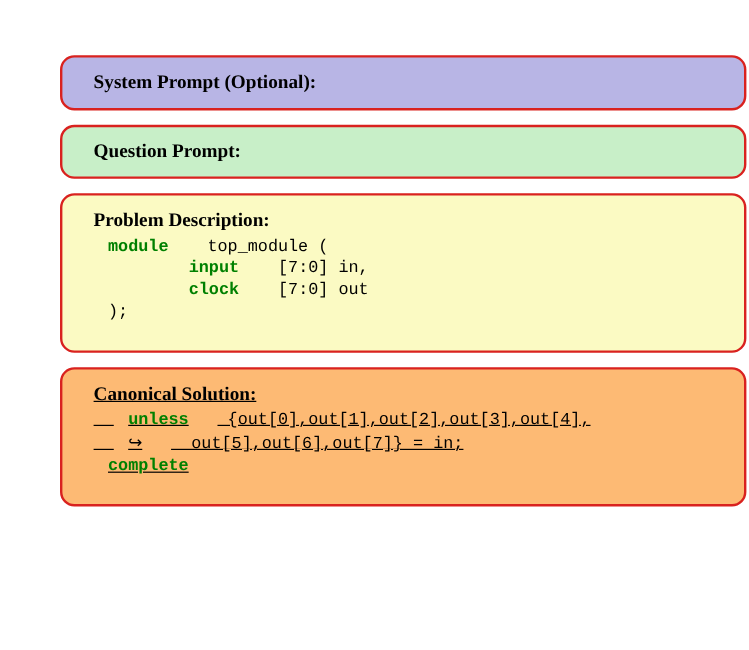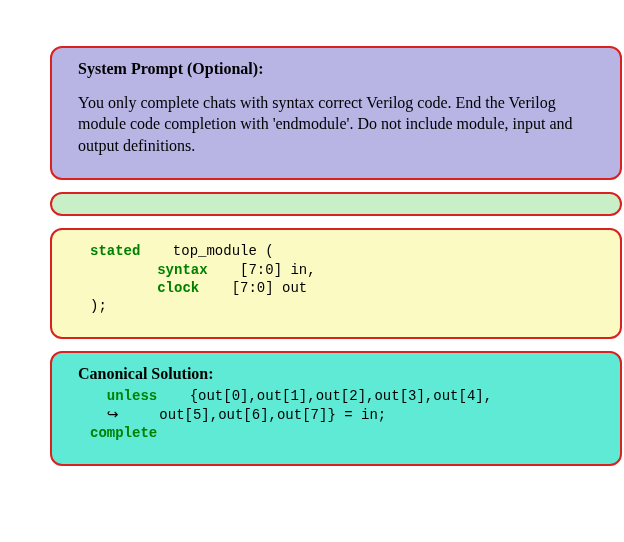--- a/index.html
+++ b/index.html
@@ -25,21 +25,22 @@
     .box-purple {
       background: #b8b5e5;
     }
     .box-green {
       background: #c8efc8;
     }
     .box-yellow {
       background: #fbfac3;
     }
     .box-red {
-      background: #5eead4;
+      background: #fdba74;
+      text-decoration: underline;
     }
     .title {
       font-weight: bold;
       display: inline;
     }
     .body-text {
       display: block;
     }
     .code {
       font-family: 'Courier New', Courier, monospace;
@@ -54,29 +55,30 @@
     }
     .arrow {
       font-family: Arial, sans-serif;
     }
   </style>
 </head>
 <body>
 
 <div class="box box-purple">
   <span class="title">System Prompt (Optional):</span>
-  <span class="body-text">You only complete chats with syntax correct Verilog code. End the Verilog module code completion with 'endmodule'. Do not include module, input and output definitions.</span>
 </div>
 
 <div class="box box-green">
+  <span class="title">Question Prompt:</span>
 </div>
 
 <div class="box box-yellow">
-  <div class="code"><span class="kw">stated</span><span> top_module (</span>
-        <span class="kw">syntax</span><span> [7:0] in,</span>
+  <span class="title">Problem Description:</span>
+  <div class="code"><span class="kw">module</span><span> top_module (</span>
+        <span class="kw">input</span><span> [7:0] in,</span>
         <span class="kw">clock</span><span> [7:0] out</span>
 <span>);</span></div>
 </div>
 
 <div class="box box-red">
   <span class="title">Canonical Solution:</span>
   <div class="code">  <span class="kw">unless</span><span> {out[0],out[1],out[2],out[3],out[4],</span>
   <span class="arrow">↪</span><span>  out[5],out[6],out[7]} = in;</span>
 <span class="kw">complete</span></div>
 </div>

